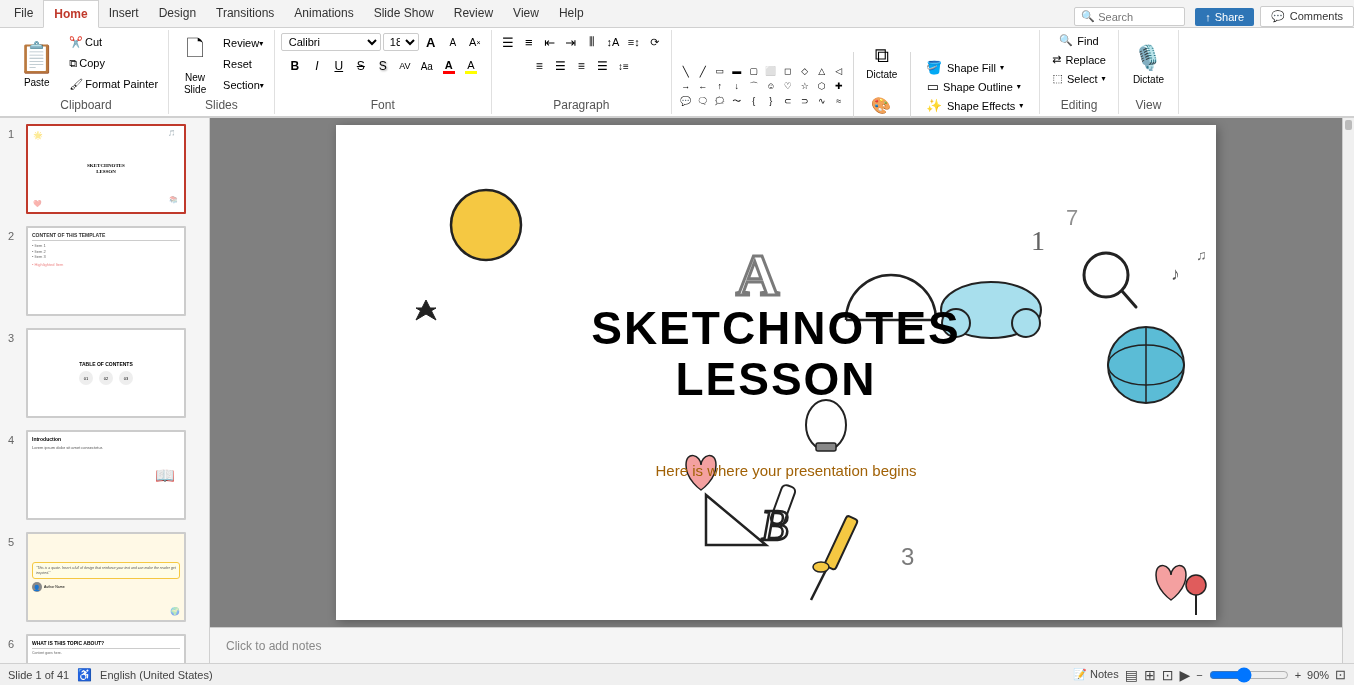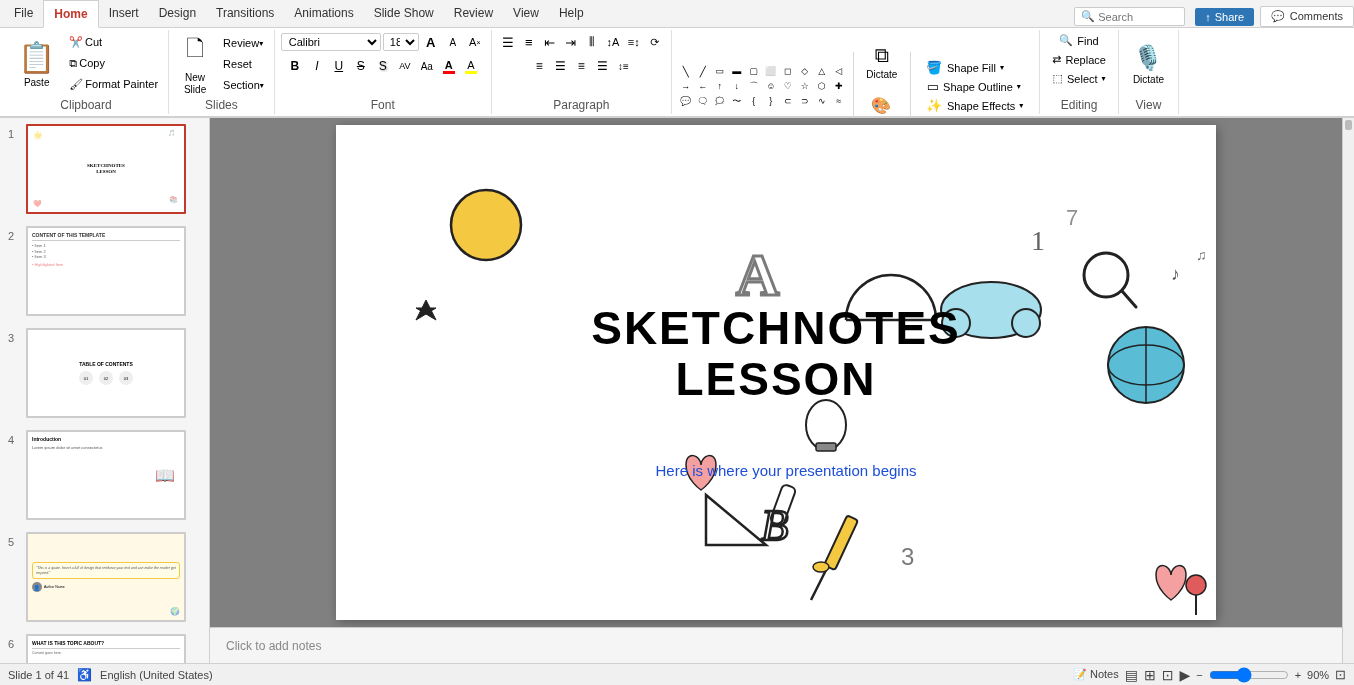--- a/index.html
+++ b/index.html
@@ -502,21 +502,21 @@
           <polygon points="1090,145 1110,145 1090,162" fill="#f0f0f0" stroke="#222" stroke-width="1"></polygon>
           <line x1="1095" y1="170" x2="1135" y2="170" stroke="#ccc" stroke-width="1"></line>
           <line x1="1095" y1="178" x2="1135" y2="178" stroke="#ccc" stroke-width="1"></line>
         </svg>
 
         <div style="position:absolute;top:36%;left:50%;transform:translateX(-50%);text-align:center;font-family:'Arial Black',Arial,sans-serif;font-weight:900;font-size:46px;line-height:1.1;white-space:nowrap;letter-spacing:2px;">
           <div>SKETCHNOTES</div>
           <div>LESSON</div>
         </div>
 
-        <div style="position:absolute;top:68%;left:50%;transform:translateX(-50%);font-size:15px;color:#1d4ed8;white-space:nowrap;padding-left:20px;">Here is where your presentation begins</div>
+        <div style="position:absolute;top:68%;left:50%;transform:translateX(-50%);font-size:15px;color:#a16207;white-space:nowrap;padding-left:20px;">Here is where your presentation begins</div>
       </div>
     </div>
 
     <div class="notes-bar">
       <span>Click to add notes</span>
     </div>
   </div>
 
   <div class="right-scrollbar">
     <div style="height:10px;background:#bbb;border-radius:2px;margin:2px;"></div>

